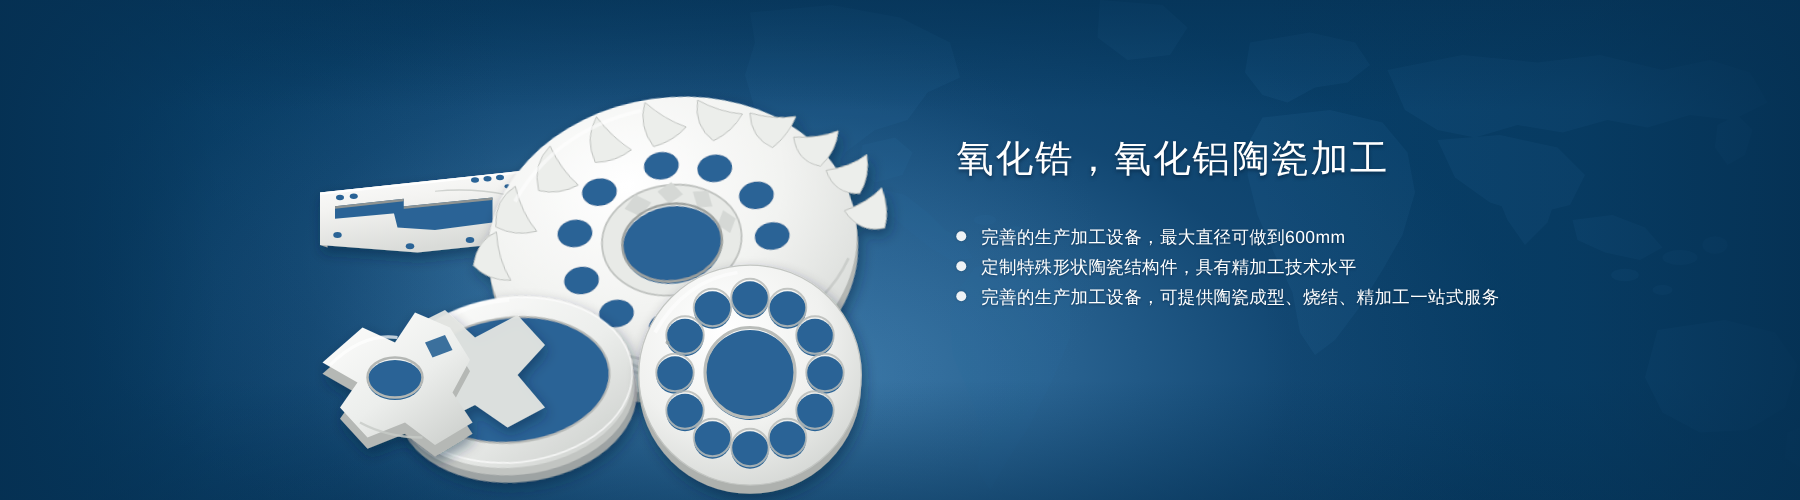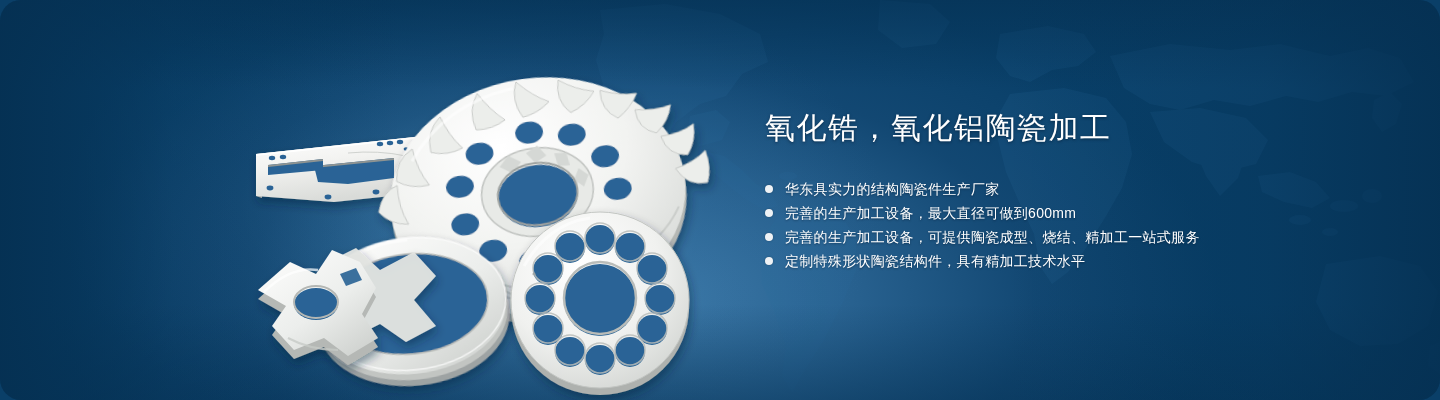--- a/index.html
+++ b/index.html
@@ -10,21 +10,20 @@
     background:#0a3f68;
     font-family:"Liberation Sans","DejaVu Sans",sans-serif;
   }
 
   .banner {
     position:relative;
     width:1440px; height:400px;
     overflow:hidden;
     
     background:#083f68;
-    border-radius:21px;
   }
 
   
   .bg-glow {
     position:absolute; inset:0;
     background:
       radial-gradient(ellipse 760px 430px at 640px 300px,
         rgba(66,128,176,0.95) 0%,
         rgba(52,110,158,0.72) 28%,
         rgba(33,84,130,0.40) 52%,
@@ -353,30 +352,26 @@
     </svg>
   </div>
 
   <div class="copy">
 
     <h1 class="headline">氧化锆，氧化铝陶瓷加工</h1>
 
     <ul class="bullets">
       <li class="bullet">
         <span class="bullet-dot"></span>
-        <span class="bullet-text">华东具实力的结构陶瓷件生产厂家</span>
+        <span class="bullet-text">完善的生产加工设备，最大直径可做到600mm</span>
       </li>
       <li class="bullet">
         <span class="bullet-dot"></span>
-        <span class="bullet-text">完善的生产加工设备，最大直径可做到600mm</span>
+        <span class="bullet-text">定制特殊形状陶瓷结构件，具有精加工技术水平</span>
       </li>
       <li class="bullet">
         <span class="bullet-dot"></span>
         <span class="bullet-text">完善的生产加工设备，可提供陶瓷成型、烧结、精加工一站式服务</span>
       </li>
-      <li class="bullet">
-        <span class="bullet-dot"></span>
-        <span class="bullet-text">定制特殊形状陶瓷结构件，具有精加工技术水平</span>
-      </li>
     </ul>
 
   </div>
 </div>
 
 </body></html>

